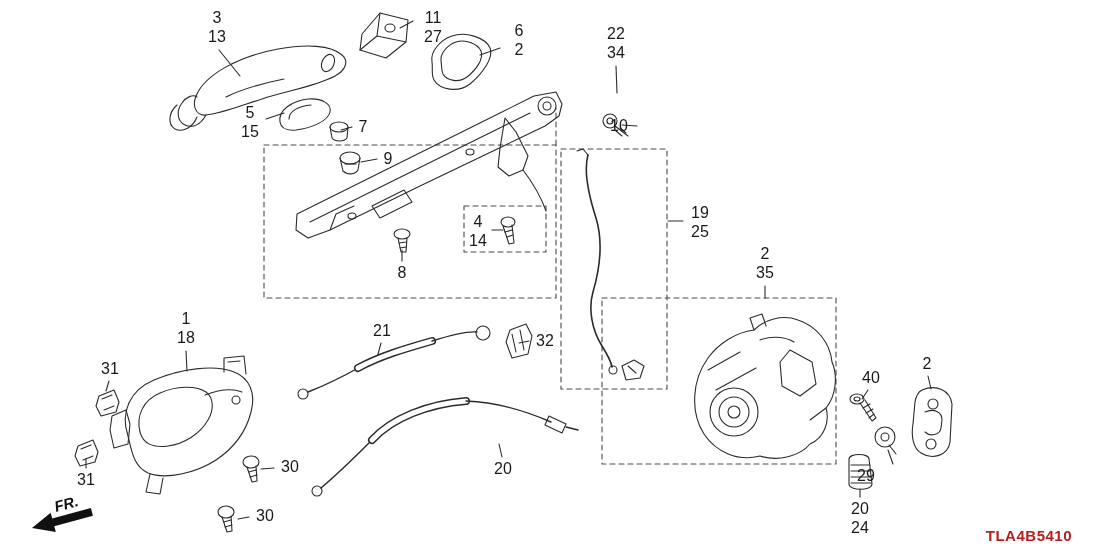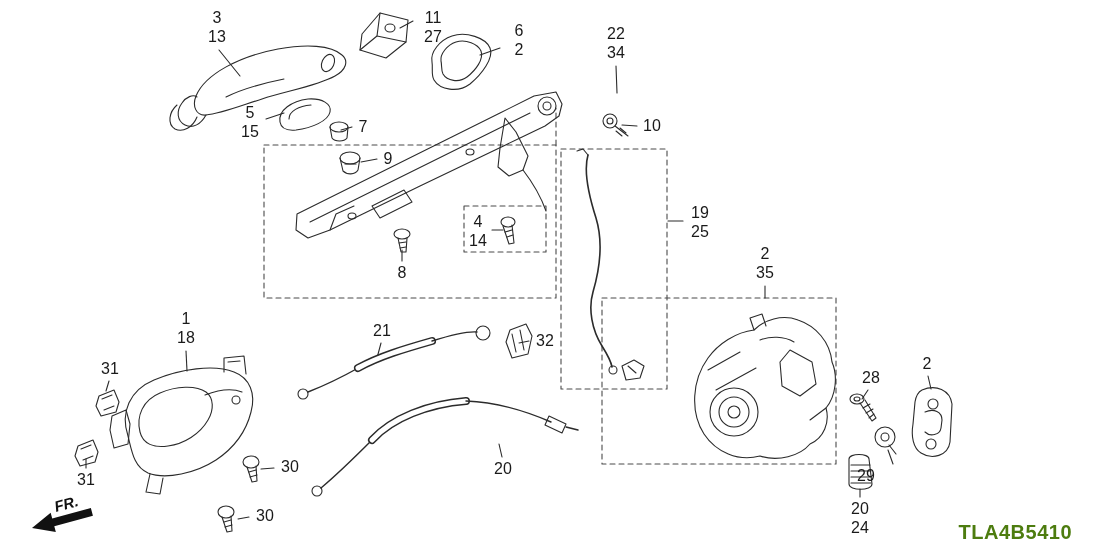--- a/index.html
+++ b/index.html
@@ -9,21 +9,21 @@
   }
   .stage{position:relative;width:1108px;height:554px;background:#ffffff;overflow:hidden;}
   .stage > svg{position:absolute;left:0;top:0;}
   .callout{
     position:absolute;width:44px;text-align:center;
     font-size:16px;line-height:19px;color:#1a1a1a;
     cursor:pointer;user-select:none;
   }
   .code{
     position:absolute;right:36px;bottom:10px;
-    font-weight:bold;font-size:20px;letter-spacing:.5px;color:#4d7c0f;
+    font-weight:bold;font-size:15px;letter-spacing:.5px;color:#b91c1c;
   }
 </style>
 </head>
 <body>
 
 <div class="stage">
 
   <svg width="1108" height="554" viewBox="0 0 1108 554">
     <g fill="none" stroke="#2b2b2b" stroke-width="1.1" stroke-linecap="round" stroke-linejoin="round">
 
@@ -280,21 +280,21 @@
   <div class="callout" style="left:228px;top:103px">
     <div>5</div>
     <div>15</div>
   </div>
   <div class="callout" style="left:341px;top:117px">
     <div>7</div>
   </div>
   <div class="callout" style="left:366px;top:149px">
     <div>9</div>
   </div>
-  <div class="callout" style="left:630px;top:116px">
+  <div class="callout" style="left:597px;top:116px">
     <div>10</div>
   </div>
   <div class="callout" style="left:456px;top:212px">
     <div>4</div>
     <div>14</div>
   </div>
   <div class="callout" style="left:380px;top:263px">
     <div>8</div>
   </div>
   <div class="callout" style="left:678px;top:203px">
@@ -318,21 +318,21 @@
   <div class="callout" style="left:88px;top:359px">
     <div>31</div>
   </div>
   <div class="callout" style="left:64px;top:470px">
     <div>31</div>
   </div>
   <div class="callout" style="left:905px;top:354px">
     <div>2</div>
   </div>
   <div class="callout" style="left:849px;top:368px">
-    <div>28</div>
+    <div>40</div>
   </div>
   <div class="callout" style="left:844px;top:466px">
     <div>29</div>
   </div>
   <div class="callout" style="left:481px;top:459px">
     <div>20</div>
   </div>
   <div class="callout" style="left:268px;top:457px">
     <div>30</div>
   </div>

